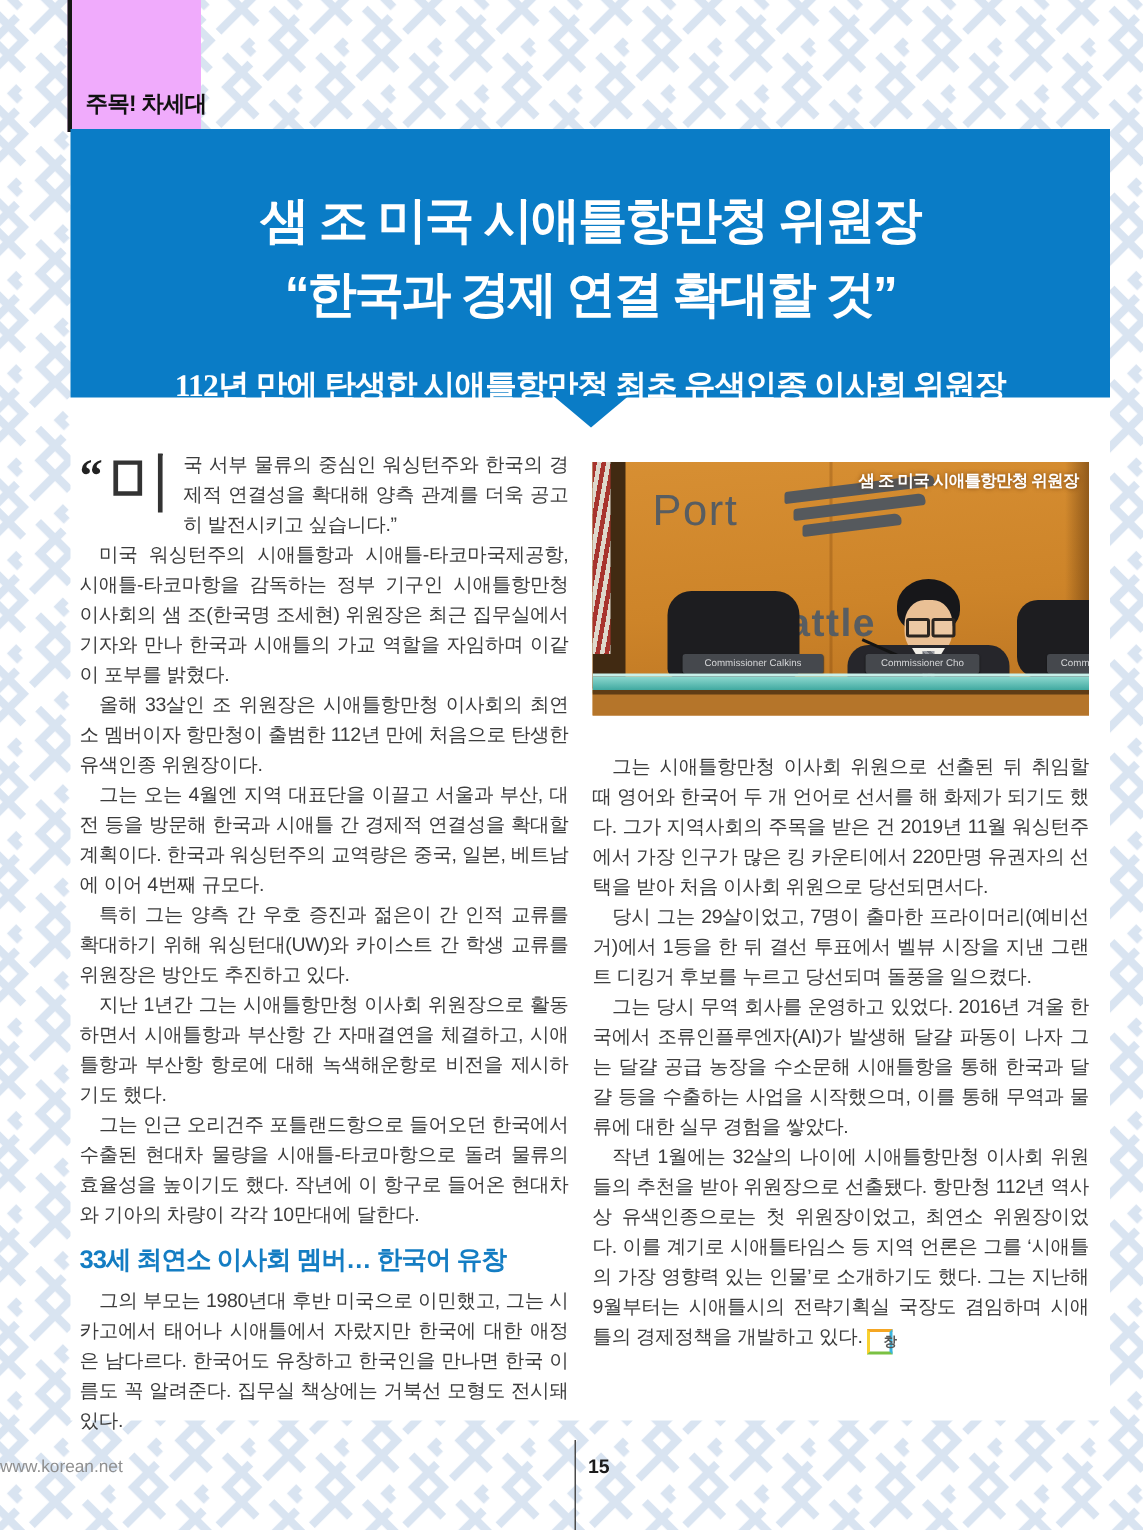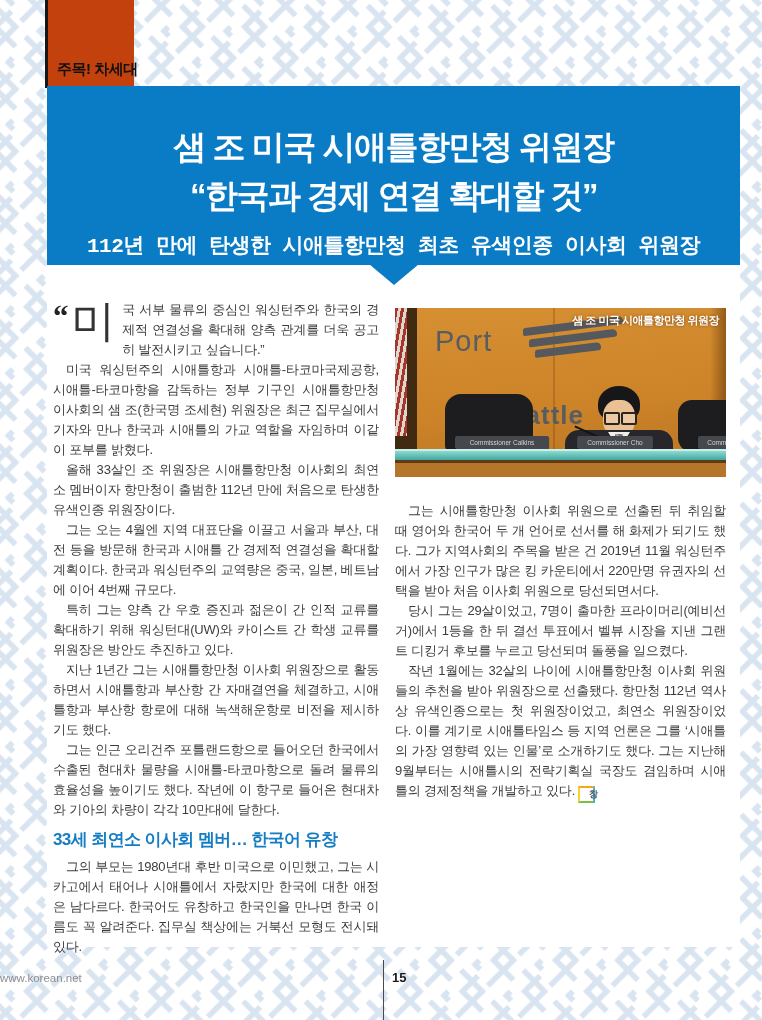--- a/index.html
+++ b/index.html
@@ -4,31 +4,31 @@
 <style>
   html,body{margin:0;padding:0;}
   body{
     width:762px;height:1020px;position:relative;overflow:hidden;background:#fff;
     font-family:"Liberation Sans","DejaVu Sans",sans-serif;
   }
   .bg{position:absolute;left:0;top:0;z-index:0;}
   
   .content-card{position:absolute;left:47px;top:86px;width:693px;height:861px;background:#fff;z-index:1;}
   
-  .tag-box{position:absolute;left:45px;top:0;width:86px;height:88px;background:#c2410c;border-left:3px solid #161616;z-index:2;}
+  .tag-box{position:absolute;left:45px;top:0;width:86px;height:88px;background:#f0abfc;border-left:3px solid #161616;z-index:2;}
   .tag-label{position:absolute;left:9px;bottom:9px;font-size:15px;font-weight:bold;color:#111;
     letter-spacing:-0.5px;white-space:nowrap;}
   
   .header{position:absolute;left:47px;top:86px;width:693px;height:179px;background:#0a7cc6;color:#fff;
     text-align:center;z-index:2;}
   .header .tail{position:absolute;bottom:-20px;left:50%;transform:translateX(-50%);width:0;height:0;
     border-left:25px solid transparent;border-right:25px solid transparent;border-top:21px solid #0a7cc6;}
   .title1{margin:0;padding-top:40px;font-size:33px;font-weight:800;letter-spacing:-1.5px;line-height:1.25;}
   .title2{margin:0;padding-top:8px;font-size:33px;font-weight:800;letter-spacing:-1.5px;line-height:1.25;}
-  .subtitle{margin:0;padding-top:14px;font-family:Liberation Mono, monospace;
+  .subtitle{margin:12px;padding-top:14px;font-family:Liberation Serif, serif;
     font-size:21px;font-weight:600;letter-spacing:-0.5px;}
   
   .article{position:absolute;left:53px;top:300px;width:673px;display:flex;gap:16px;z-index:2;}
   .col-left{width:326px;}
   .col-right{width:331px;}
   .body-p{margin:0;font-size:13px;line-height:20px;color:#3c3c3c;text-align:justify;
     word-break:break-all;letter-spacing:-0.2px;}
   .indent{text-indent:13px;}
   .qmark{float:left;font-family:"Liberation Serif","DejaVu Serif",serif;font-size:31px;font-weight:800;
     line-height:30px;margin:2px 3px 0 0;color:#222;}
@@ -160,19 +160,20 @@
       <div class="mic"></div>
       <div class="nameplate np-left">Commissioner Calkins</div>
       <div class="nameplate np-center">Commissioner Cho</div>
       <div class="nameplate np-right">Commissioner</div>
       <div class="glass"></div>
       <div class="desk"></div>
     </div>
 
     <p class="body-p indent">그는 시애틀항만청 이사회 위원으로 선출된 뒤 취임할 때 영어와 한국어 두 개 언어로 선서를 해 화제가 되기도 했다. 그가 지역사회의 주목을 받은 건 2019년 11월 워싱턴주에서 가장 인구가 많은 킹 카운티에서 220만명 유권자의 선택을 받아 처음 이사회 위원으로 당선되면서다.</p>
     <p class="body-p indent">당시 그는 29살이었고, 7명이 출마한 프라이머리(예비선거)에서 1등을 한 뒤 결선 투표에서 벨뷰 시장을 지낸 그랜트 디킹거 후보를 누르고 당선되며 돌풍을 일으켰다.</p>
+    <p class="body-p indent">그는 당시 무역 회사를 운영하고 있었다. 2016년 겨울 한국에서 조류인플루엔자(AI)가 발생해 달걀 파동이 나자 그는 달걀 공급 농장을 수소문해 시애틀항을 통해 한국과 달걀 등을 수출하는 사업을 시작했으며, 이를 통해 무역과 물류에 대한 실무 경험을 쌓았다.</p>
     <p class="body-p indent"><span>작년 1월에는 32살의 나이에 시애틀항만청 이사회 위원들의 추천을 받아 위원장으로 선출됐다. 항만청 112년 역사상 유색인종으로는 첫 위원장이었고, 최연소 위원장이었다. 이를 계기로 시애틀타임스 등 지역 언론은 그를 ‘시애틀의 가장 영향력 있는 인물’로 소개하기도 했다. 그는 지난해 9월부터는 시애틀시의 전략기획실 국장도 겸임하며 시애틀의 경제정책을 개발하고 있다.</span> <span class="endmark">창</span></p>
   </div>
 </div>
 
 <div class="footer-url">www.korean.net</div>
 <div class="footer-line"></div>
 <div class="footer-page">15</div>
 
 </body></html>

